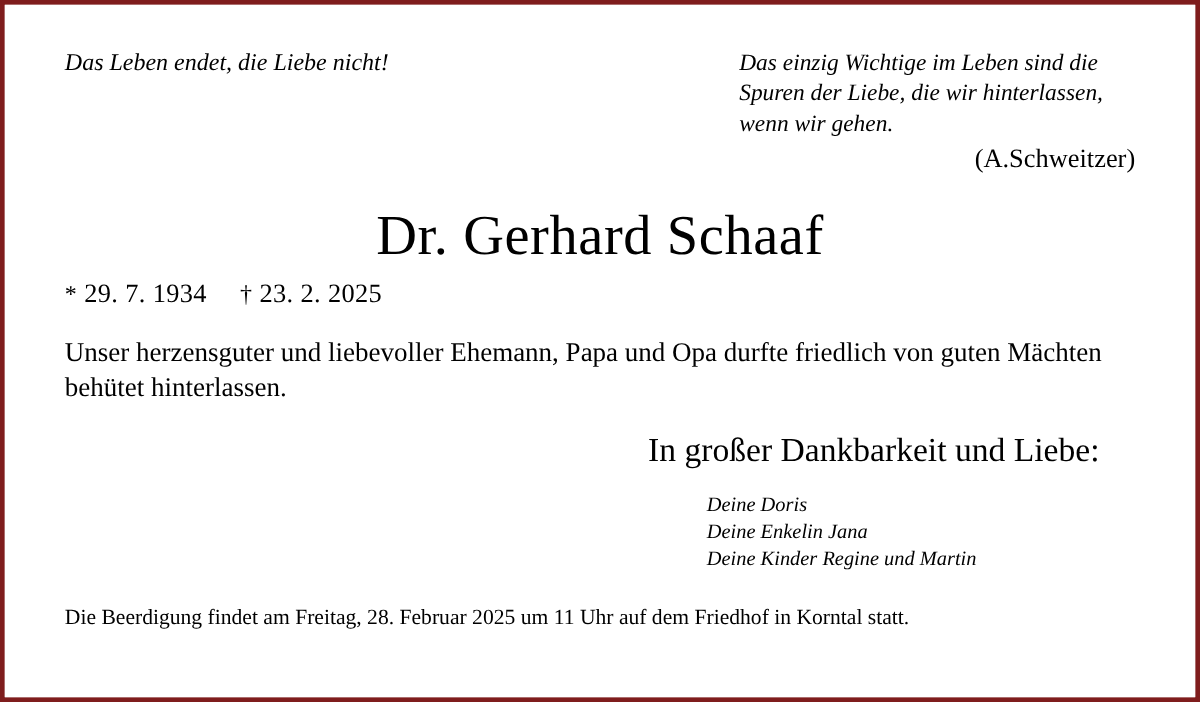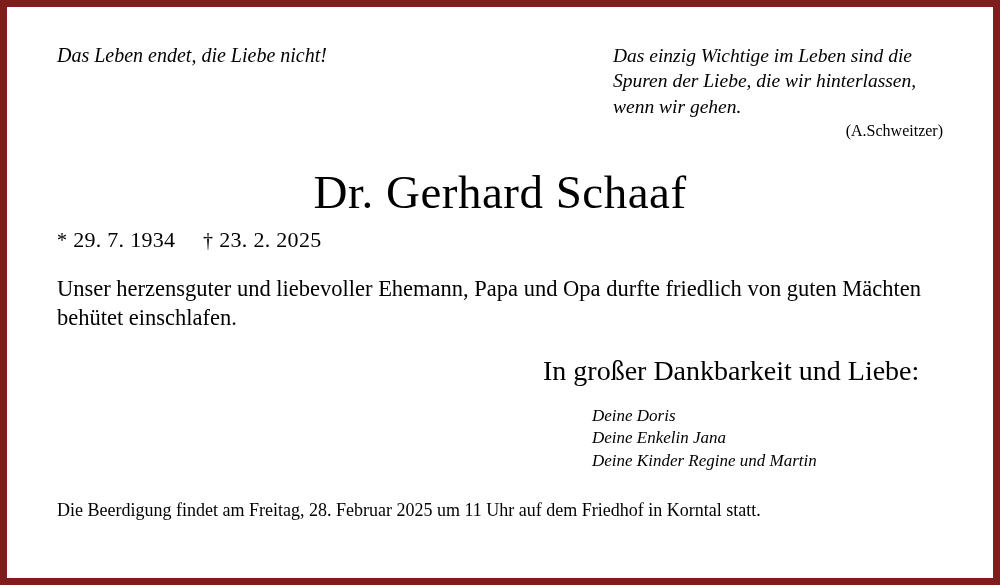--- a/index.html
+++ b/index.html
@@ -13,21 +13,21 @@
     overflow: hidden;
     font-family: "Liberation Serif", serif;
     color: #000000;
   }
   .notice {
     position: relative;
     box-sizing: border-box;
     width: 1000px;
     height: 585px;
     background: #ffffff;
-    border: 7px solid #7f1d1d;
+    border: 4px solid #7f1d1d;
     padding: 0;
   }
   .inner {
     position: relative;
     box-sizing: border-box;
     width: 100%;
     height: 100%;
     background: #ffffff;
     padding: 36px 50px 20px 50px;
   }
@@ -46,21 +46,21 @@
     font-style: italic;
     font-size: 19.5px;
     line-height: 1.3;
     text-align: left;
     max-width: 330px;
   }
   .motto-right .attribution {
     display: block;
     font-style: normal;
     text-align: right;
-    font-size: 16px;
+    font-size: 22px;
     margin-top: 2px;
   }
   .name {
     text-align: center;
     font-size: 47px;
     letter-spacing: 0.5px;
     margin-top: 26px;
     line-height: 1.05;
   }
   .dates {
@@ -116,21 +116,21 @@
     <div class="name">Dr. Gerhard Schaaf</div>
 
     <div class="dates">
       <span class="sym">*</span>
       <span>29. 7. 1934</span>
       <span class="gap"></span>
       <span class="sym">†</span>
       <span>23. 2. 2025</span>
     </div>
 
-    <div class="body-text">Unser herzensguter und liebevoller Ehemann, Papa und Opa durfte friedlich von guten Mächten behütet einschlafen.</div>
+    <div class="body-text">Unser herzensguter und liebevoller Ehemann, Papa und Opa durfte friedlich von guten Mächten behütet hinterlassen.</div>
 
     <div class="dank">In großer Dankbarkeit und Liebe:</div>
 
     <div class="family">
       <div>Deine Doris</div>
       <div>Deine Enkelin Jana</div>
       <div>Deine Kinder Regine und Martin</div>
     </div>
 
     <div class="funeral">Die Beerdigung findet am Freitag, 28. Februar 2025 um 11 Uhr auf dem Friedhof in Korntal statt.</div>

